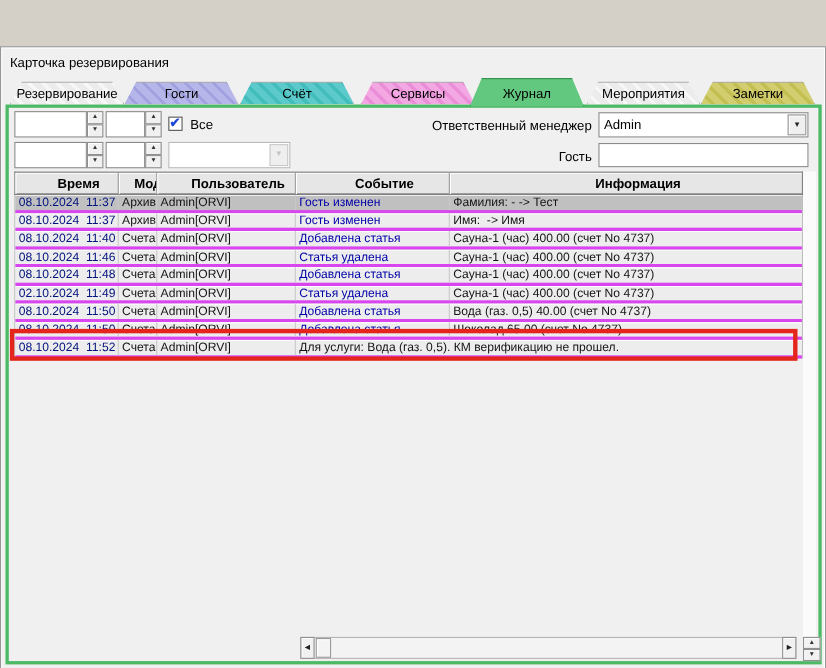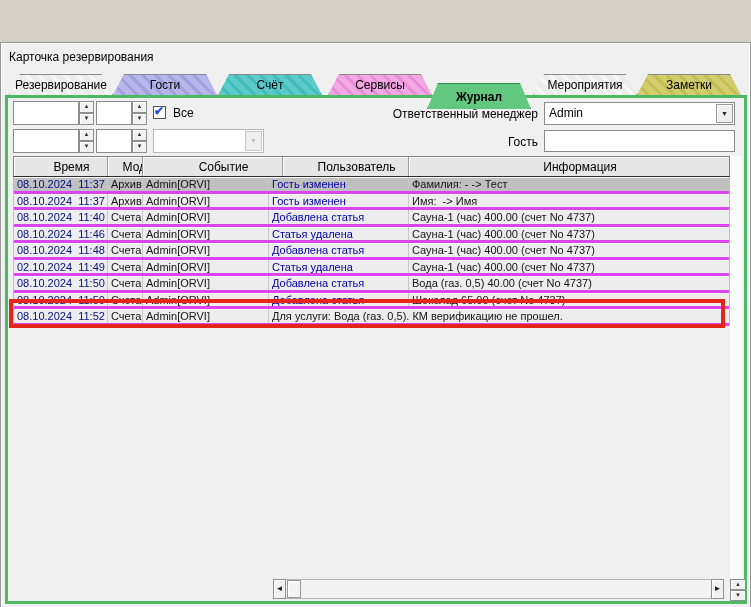--- a/index.html
+++ b/index.html
@@ -5,21 +5,21 @@
   html,body{margin:0;padding:0;background:#d4d0c8;}
   .window{position:relative;width:751px;height:607px;background:#f0f0f0;border:1px solid #979797;
     box-shadow:inset 0 0 0 1px #ffffff;box-sizing:border-box;overflow:hidden;
     font-family:"Liberation Sans",sans-serif;color:#000;margin-top:42px;}
   .title{position:absolute;left:8px;top:7px;font-size:12px;}
   
   .tab{position:absolute;top:31px;height:21px;width:104px;box-sizing:border-box;
     clip-path:polygon(11px 0,calc(100% - 11px) 0,100% 100%,0 100%);
     border:1px solid #8a8a8a;border-bottom:none;z-index:3;
     display:flex;align-items:center;justify-content:center;font-size:12px;cursor:default;}
-  .tab.active{top:40px;height:26px;font-weight:bold;z-index:5;border-color:#2f8f4a;}
+  .tab.active{top:28px;height:26px;font-weight:normal;z-index:5;border-color:#2f8f4a;}
   .panel{position:absolute;left:4px;top:52px;width:742px;height:509px;background:#f0f0f0;
     border:3px solid #4cb964;box-sizing:border-box;z-index:1;}
   
   .field{position:absolute;height:24px;background:#fff;border:1px solid #8a8a8a;box-sizing:border-box;
     z-index:4;font-family:"Liberation Sans",sans-serif;font-size:12px;padding:0 3px;outline:none;}
   .spin{position:absolute;width:15px;height:24px;z-index:4;display:flex;flex-direction:column;}
   .spb{flex:1;background:#f1f1f1;border:1px solid #8f8f8f;box-shadow:inset 1px 1px 0 #fff;
     box-sizing:border-box;font-size:6px;line-height:9px;text-align:center;color:#333;cursor:default;}
   .checkbox{position:absolute;left:152px;top:63px;width:13px;height:13px;background:#fff;
     border:1px solid #555;z-index:4;box-sizing:border-box;}
@@ -29,21 +29,21 @@
   .combo{position:absolute;background:#fff;border:1px solid #8a8a8a;box-sizing:border-box;z-index:4;}
   .combo-val{position:absolute;left:4px;top:3px;font-size:12px;}
   .combo-btn{position:absolute;right:1px;top:1px;bottom:1px;width:17px;background:#efefef;
     border:1px solid #9a9a9a;box-shadow:inset 1px 1px 0 #fff;box-sizing:border-box;
     font-size:7px;text-align:center;line-height:18px;color:#222;}
   .combo.disabled .combo-btn{color:#c3c3c3;border-color:#c9c9c9;box-shadow:none;}
   .combo.disabled{border-color:#b9b9b9;}
   
   .grid-header{position:absolute;left:12px;top:113px;width:717px;height:21px;display:flex;
     background:#e6e6e6;border:1px solid #808080;border-bottom:1px solid #2e2e2e;box-sizing:border-box;z-index:4;}
-  .hcell{font-weight:normal;font-size:12px;display:flex;align-items:center;justify-content:center;
+  .hcell{font-weight:bold;font-size:12px;display:flex;align-items:center;justify-content:center;
     border-right:1px solid #9c9c9c;box-shadow:inset 1px 1px 0 #fff;box-sizing:border-box;overflow:hidden;padding-left:22px;}
   .hc0{width:94px;}.hc1{width:35px;}.hc2{width:126px;}.hc3{width:140px;}.hc4{flex:1;border-right:none;}
   .grid-body{position:absolute;left:12px;top:134px;width:717px;z-index:4;
     border-left:1px solid #bdbdbd;border-right:1px solid #bdbdbd;box-sizing:border-box;}
   .row{display:flex;height:16.5px;background:#ededed;border-bottom:3px solid #d946ef;
     box-shadow:inset 0 1px 0 #fbfbfb;box-sizing:border-box;}
   .row.selected{background:#c0c0c0;}
   .cell{font-size:11px;line-height:15px;padding:0 3px;border-right:1px solid #c9c9c9;
     white-space:pre;overflow:hidden;box-sizing:border-box;color:#141414;}
   .cell.k-time{color:#00127d;}
@@ -104,22 +104,22 @@
     <span class="combo-val">Admin</span>
     <span class="combo-btn">▼</span>
   </div>
 
   <div class="flabel" style="left:460px;top:92px;width:77px;">Гость</div>
   <input class="field" style="left: 543px; top: 87px; width: 191px; height: 22px;" value="">
 
   <div class="grid-header" id="grid-header">
       <div class="hcell hc0">Время</div>
       <div class="hcell hc1">Мод.</div>
+      <div class="hcell hc2">Пользователь</div>
       <div class="hcell hc3">Событие</div>
-      <div class="hcell hc2">Пользователь</div>
       <div class="hcell hc4">Информация</div>
     </div>
   <div class="grid-body" id="grid-body">
       <div class="row selected">
         <div class="cell hc0 k-time">08.10.2024  11:37</div>
         <div class="cell hc1 k-mod">Архив</div>
         <div class="cell hc2 k-user">Admin[ORVI]</div>
         <div class="cell hc3 k-event">Гость изменен</div>
         <div class="cell hc4 k-info">Фамилия: - -&gt; Тест</div>
       </div>

